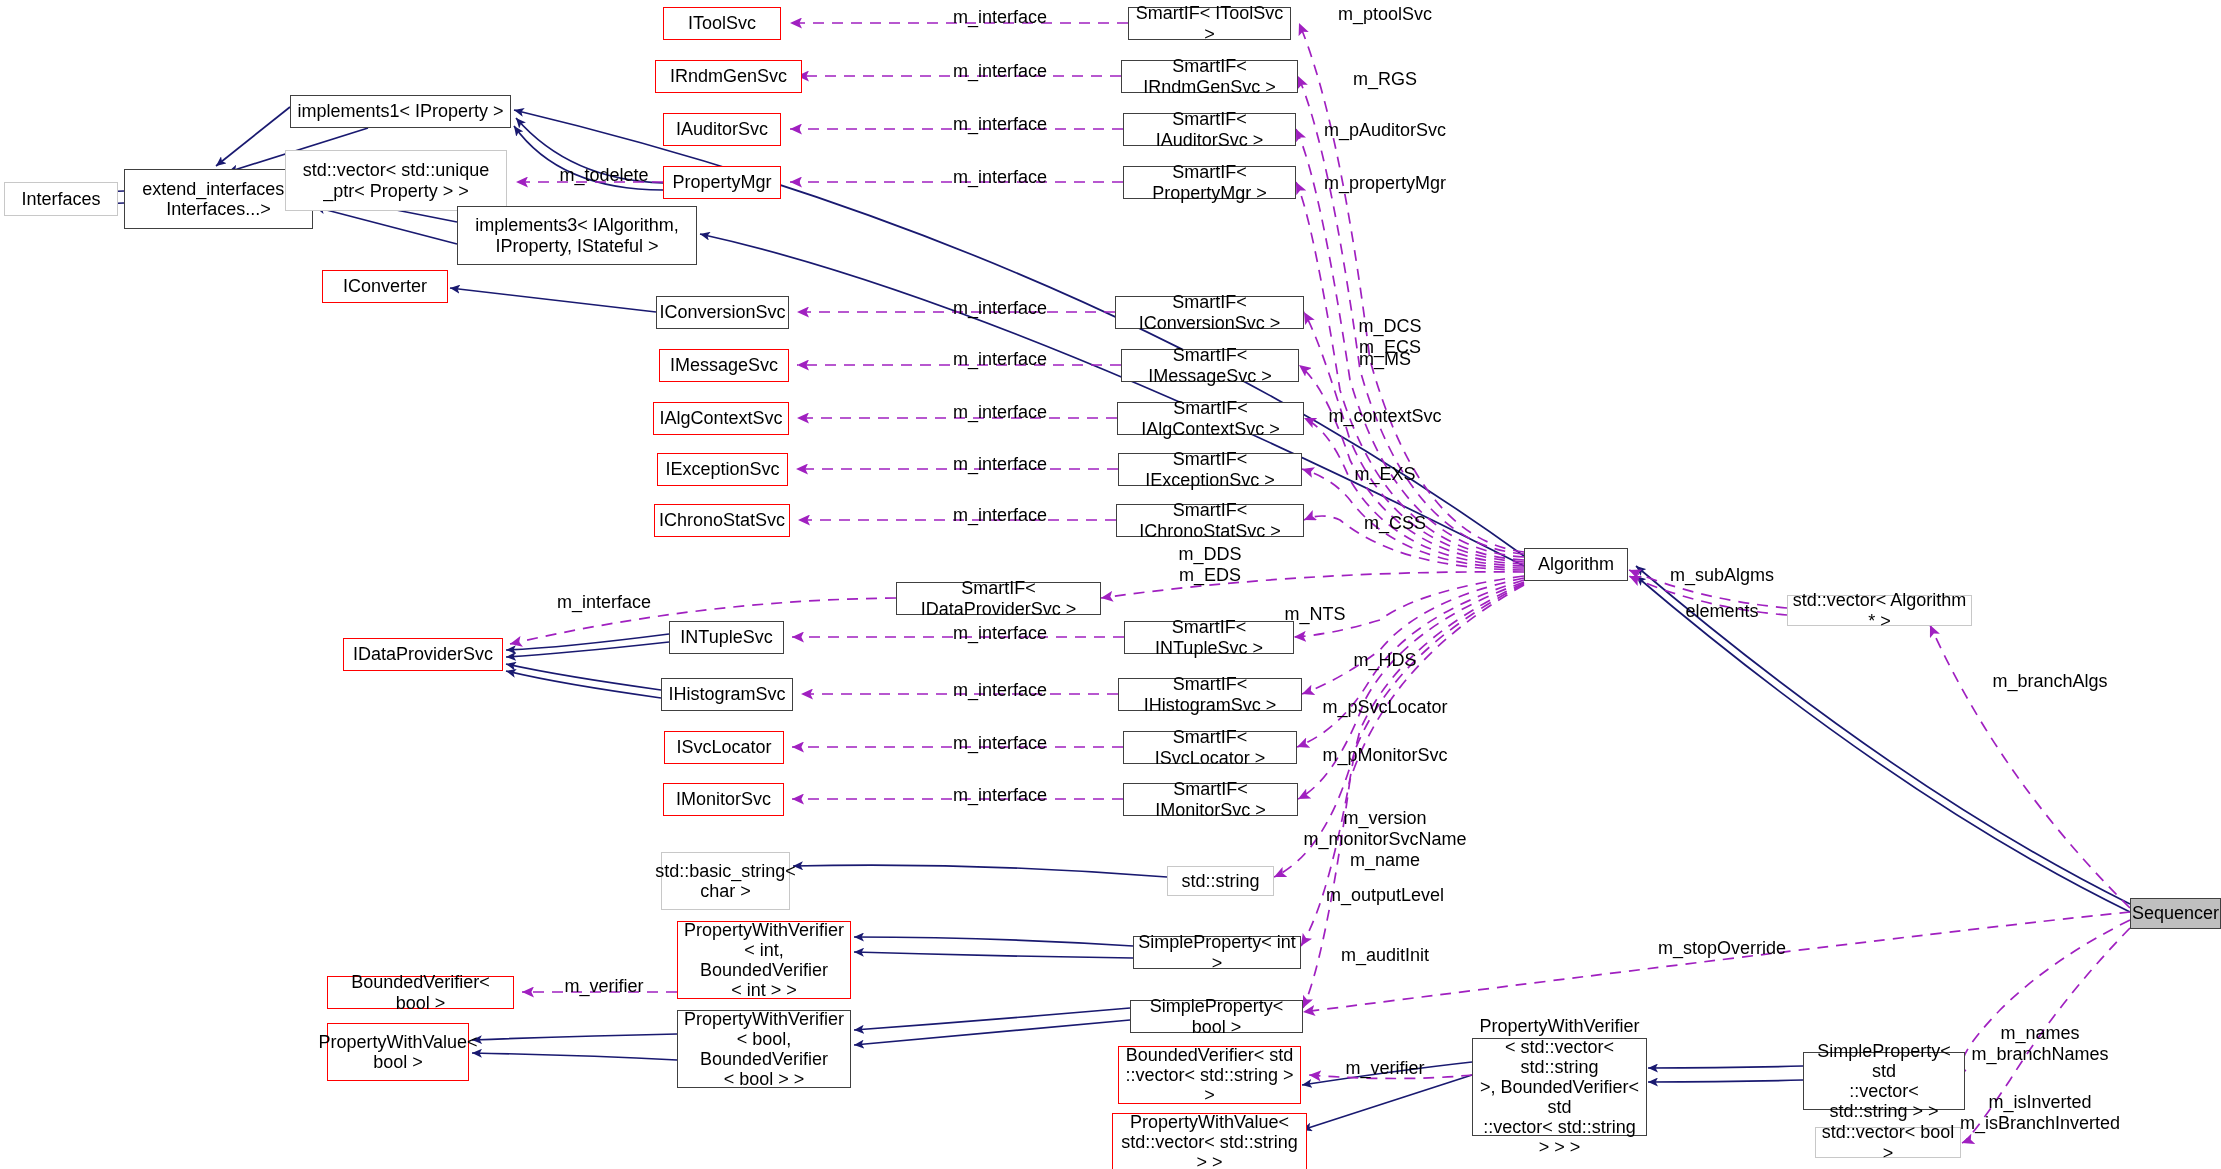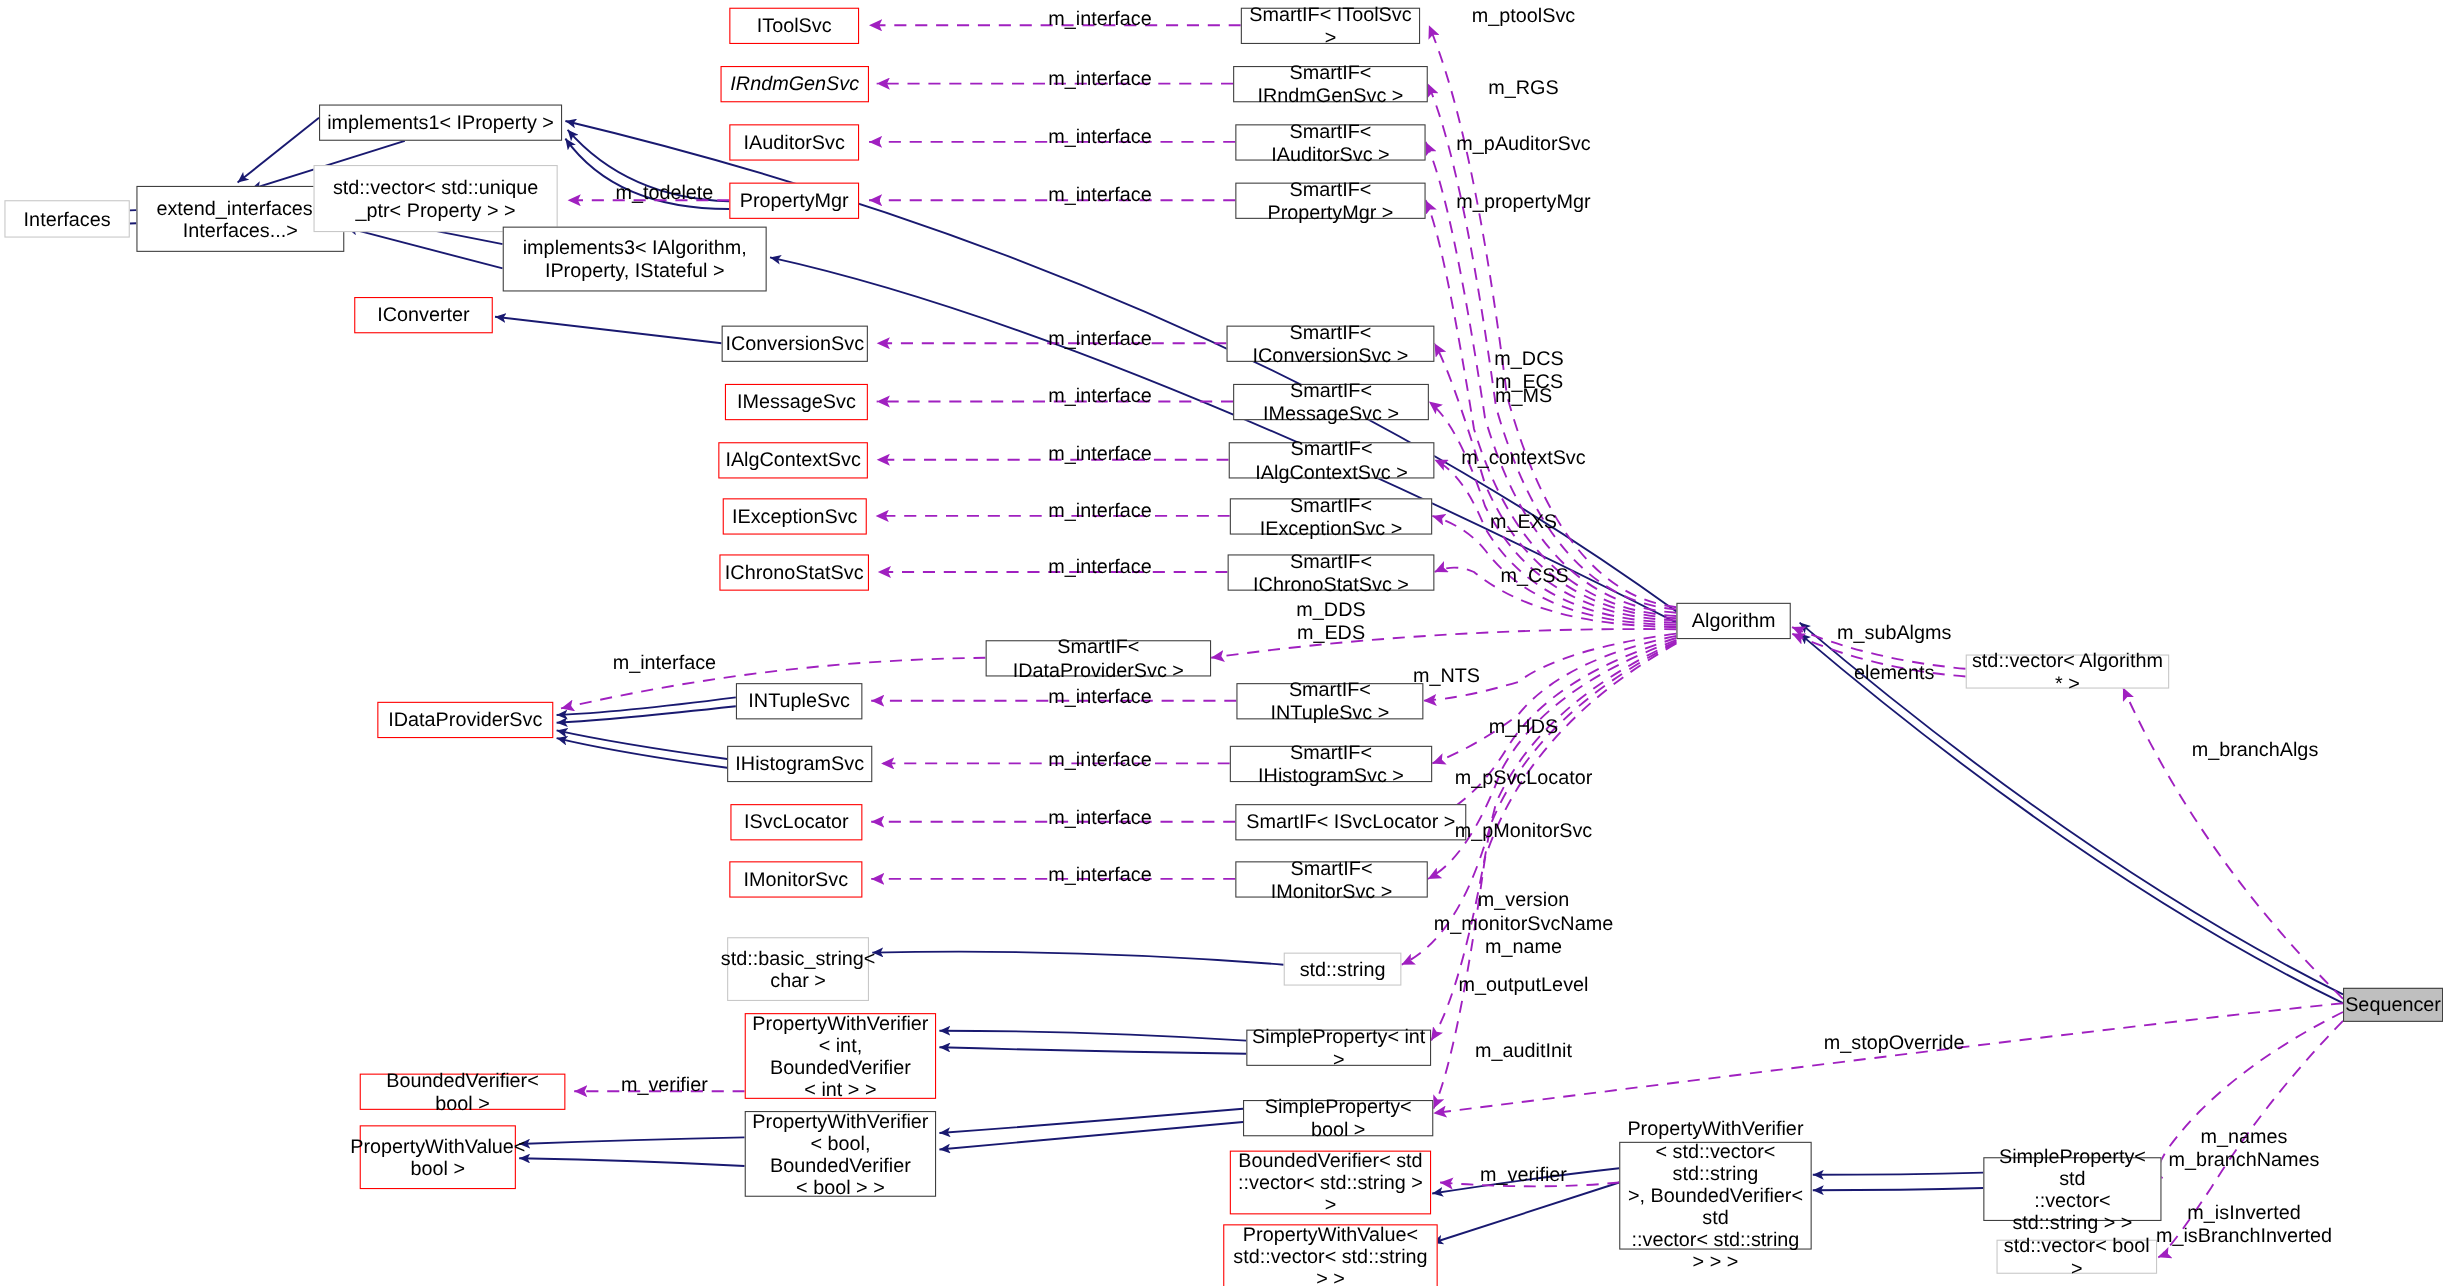--- a/index.html
+++ b/index.html
@@ -146,21 +146,21 @@
       <div class="node gray" style="left: 4px; top: 182px; width: 114px; height: 34px;">Interfaces</div>
       <div class="node" style="left: 124px; top: 169px; width: 189px; height: 60px;">extend_interfaces&lt;
 Interfaces...&gt;</div>
       <div class="node" style="left: 290px; top: 95px; width: 221px; height: 33px;">implements1&lt; IProperty &gt;</div>
       <div class="node gray" style="left: 285px; top: 150px; width: 222px; height: 61px;">std::vector&lt; std::unique
 _ptr&lt; Property &gt; &gt;</div>
       <div class="node" style="left: 457px; top: 206px; width: 240px; height: 59px;">implements3&lt; IAlgorithm,
 IProperty, IStateful &gt;</div>
       <div class="node red" style="left: 322px; top: 270px; width: 126px; height: 33px;">IConverter</div>
       <div class="node red" style="left: 663px; top: 7px; width: 118px; height: 33px;">IToolSvc</div>
-      <div class="node red" style="left: 655px; top: 60px; width: 135px; height: 33px; font-style: italic;">IRndmGenSvc</div>
+      <div class="node red" style="left: 655px; top: 60px; width: 147px; height: 33px;">IRndmGenSvc</div>
       <div class="node red" style="left: 663px; top: 113px; width: 118px; height: 33px;">IAuditorSvc</div>
       <div class="node red" style="left: 663px; top: 166px; width: 118px; height: 33px;">PropertyMgr</div>
       <div class="node" style="left: 656px; top: 296px; width: 133px; height: 33px;">IConversionSvc</div>
       <div class="node red" style="left: 659px; top: 349px; width: 130px; height: 33px;">IMessageSvc</div>
       <div class="node red" style="left: 653px; top: 402px; width: 136px; height: 33px;">IAlgContextSvc</div>
       <div class="node red" style="left: 657px; top: 453px; width: 131px; height: 33px;">IExceptionSvc</div>
       <div class="node red" style="left: 654px; top: 504px; width: 136px; height: 33px;">IChronoStatSvc</div>
       <div class="node red" style="left: 343px; top: 638px; width: 160px; height: 33px;">IDataProviderSvc</div>
       <div class="node" style="left: 669px; top: 621px; width: 115px; height: 33px;">INTupleSvc</div>
       <div class="node" style="left: 661px; top: 678px; width: 132px; height: 33px;">IHistogramSvc</div>
@@ -182,21 +182,21 @@
       <div class="node" style="left: 1123px; top: 113px; width: 173px; height: 33px;">SmartIF&lt; IAuditorSvc &gt;</div>
       <div class="node" style="left: 1123px; top: 166px; width: 173px; height: 33px;">SmartIF&lt; PropertyMgr &gt;</div>
       <div class="node" style="left: 1115px; top: 296px; width: 189px; height: 33px;">SmartIF&lt; IConversionSvc &gt;</div>
       <div class="node" style="left: 1121px; top: 349px; width: 178px; height: 33px;">SmartIF&lt; IMessageSvc &gt;</div>
       <div class="node" style="left: 1117px; top: 402px; width: 187px; height: 33px;">SmartIF&lt; IAlgContextSvc &gt;</div>
       <div class="node" style="left: 1118px; top: 453px; width: 184px; height: 33px;">SmartIF&lt; IExceptionSvc &gt;</div>
       <div class="node" style="left: 1116px; top: 504px; width: 188px; height: 33px;">SmartIF&lt; IChronoStatSvc &gt;</div>
       <div class="node" style="left: 896px; top: 582px; width: 205px; height: 33px;">SmartIF&lt; IDataProviderSvc &gt;</div>
       <div class="node" style="left: 1124px; top: 621px; width: 170px; height: 33px;">SmartIF&lt; INTupleSvc &gt;</div>
       <div class="node" style="left: 1118px; top: 678px; width: 184px; height: 33px;">SmartIF&lt; IHistogramSvc &gt;</div>
-      <div class="node" style="left: 1123px; top: 731px; width: 210px; height: 33px; text-align: center;">SmartIF&lt; ISvcLocator &gt;</div>
+      <div class="node" style="left: 1123px; top: 731px; width: 174px; height: 33px; text-align: center;">SmartIF&lt; ISvcLocator &gt;</div>
       <div class="node" style="left: 1123px; top: 783px; width: 175px; height: 33px;">SmartIF&lt; IMonitorSvc &gt;</div>
       <div class="node gray" style="left: 1167px; top: 866px; width: 107px; height: 30px;">std::string</div>
       <div class="node" style="left: 1133px; top: 936px; width: 168px; height: 33px;">SimpleProperty&lt; int &gt;</div>
       <div class="node" style="left: 1130px; top: 1000px; width: 173px; height: 33px;">SimpleProperty&lt; bool &gt;</div>
       <div class="node red" style="left: 1118px; top: 1046px; width: 183px; height: 58px;">BoundedVerifier&lt; std
 ::vector&lt; std::string &gt; &gt;</div>
       <div class="node red" style="left: 1112px; top: 1113px; width: 195px; height: 58px;">PropertyWithValue&lt;
 std::vector&lt; std::string &gt; &gt;</div>
       <div class="node" style="left: 1472px; top: 1038px; width: 175px; height: 98px;">PropertyWithVerifier
 &lt; std::vector&lt; std::string

